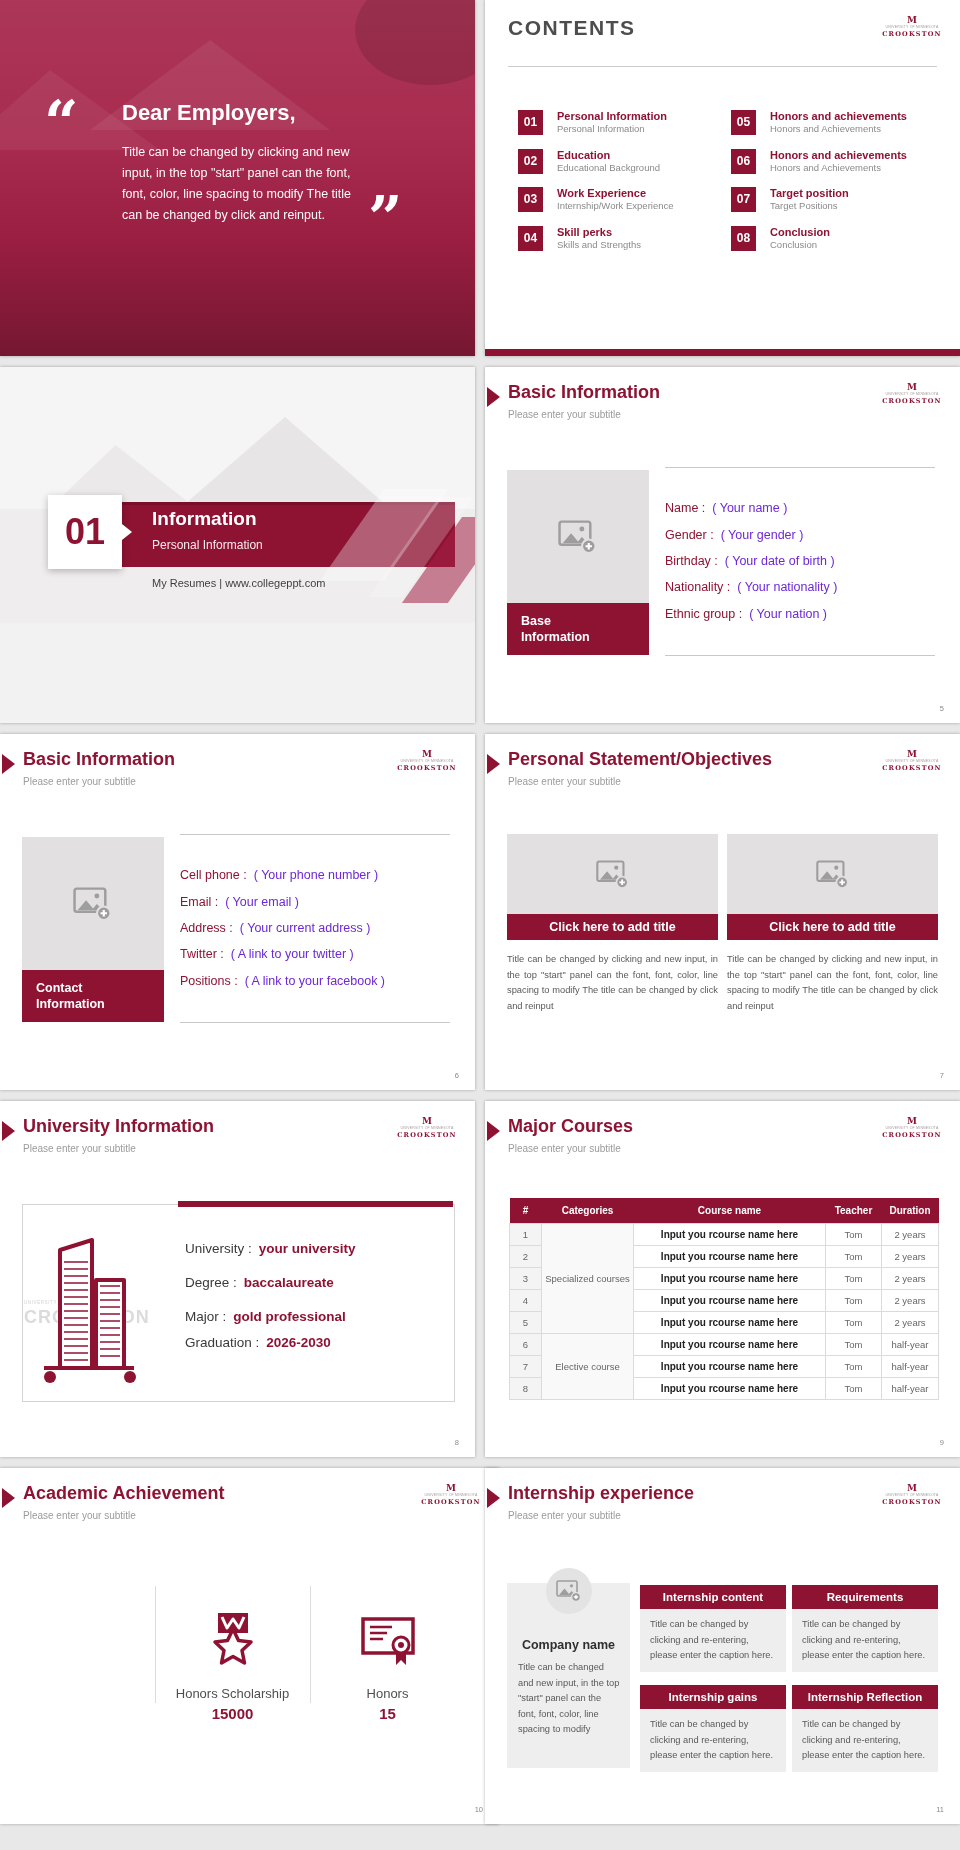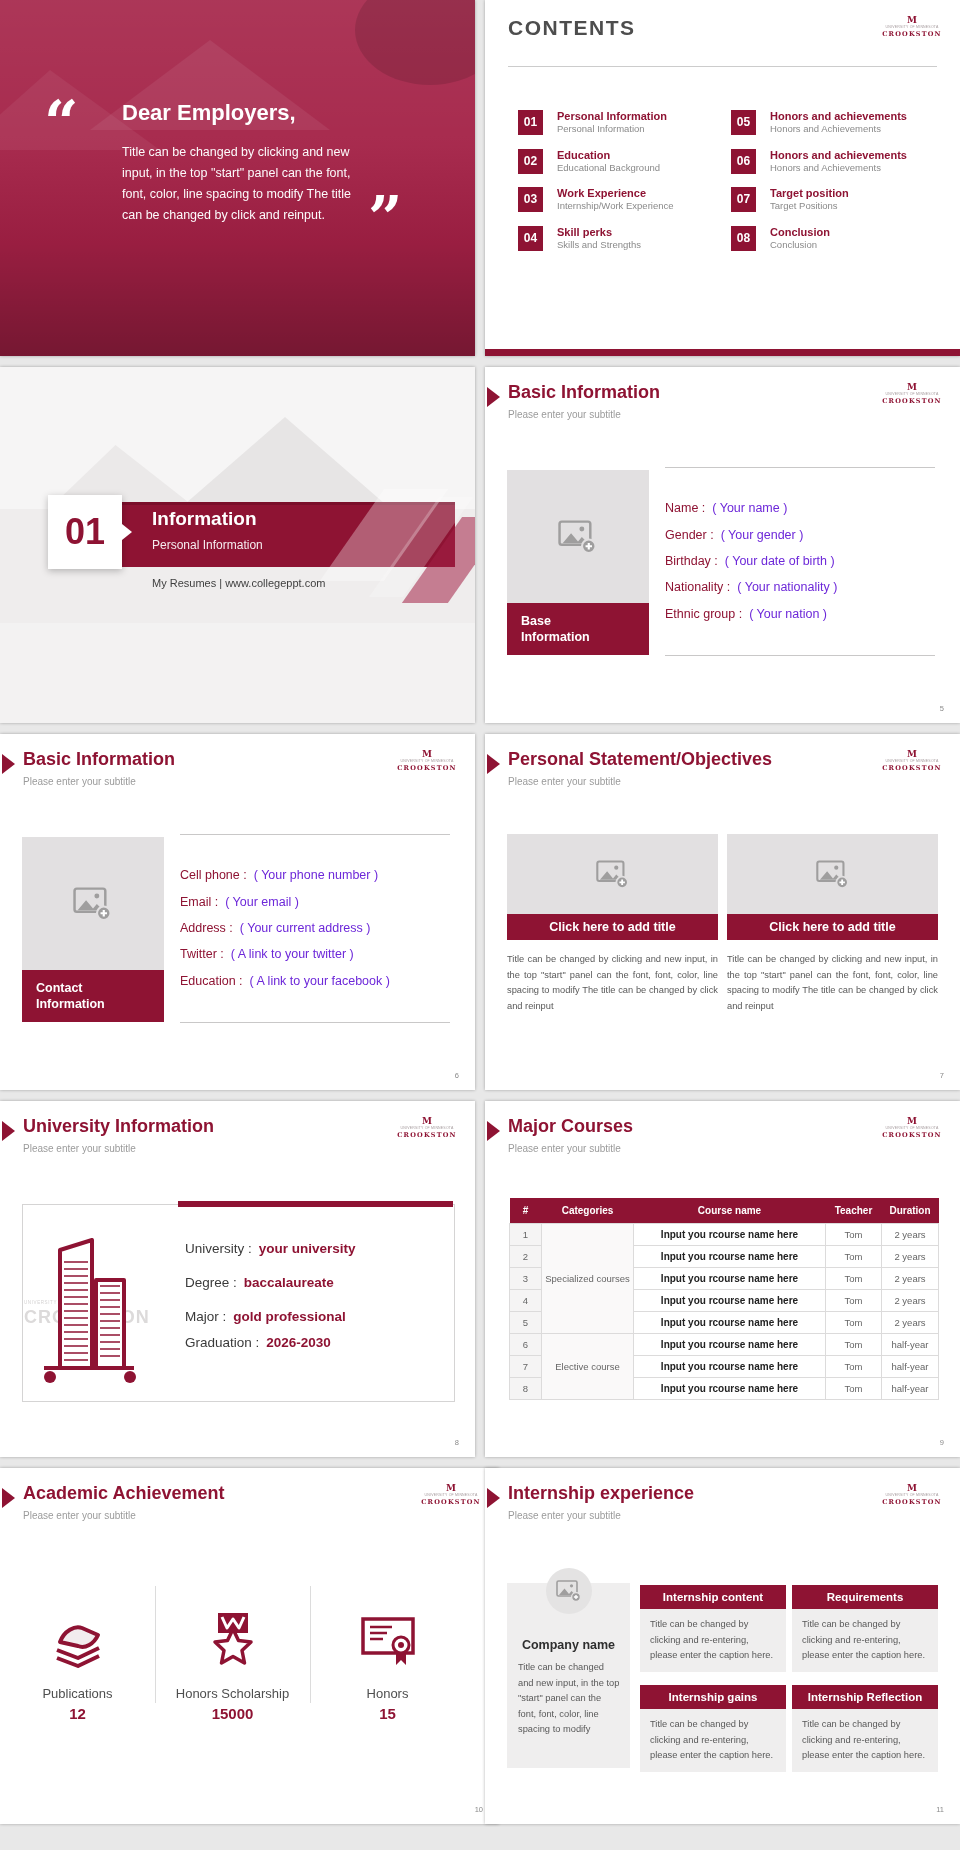--- a/index.html
+++ b/index.html
@@ -266,21 +266,21 @@
       </div>
     <div class="fl" style="top:187px;">
         <span class="lab">Address :</span>
         <span class="val">( Your current address )</span>
       </div>
     <div class="fl" style="top:213px;">
         <span class="lab">Twitter :</span>
         <span class="val">( A link to your twitter )</span>
       </div>
     <div class="fl" style="top:240px;">
-        <span class="lab">Education :</span>
+        <span class="lab">Positions :</span>
         <span class="val">( A link to your facebook )</span>
       </div>
     <div class="dv dv-b"></div>
     <div class="pnum">6</div>
   </div>
 
   <div class="slide" id="s-statement">
     <div class="tri"></div>
     <div class="s-title">Personal Statement/Objectives</div>
     <div class="s-sub">Please enter your subtitle</div>
@@ -453,33 +453,20 @@
     <div class="tri"></div>
     <div class="s-title">Academic Achievement</div>
     <div class="s-sub">Please enter your subtitle</div>
     <div class="logo">
       <div class="logo-m">M</div>
       <div class="logo-l1">UNIVERSITY OF MINNESOTA</div>
       <div class="logo-l2">CROOKSTON</div>
     </div>
     <div class="a-div" style="left:155px;"></div>
     <div class="a-div" style="left:310px;"></div>
-    <div class="a-col" style="left:0;">
-      <div class="a-ico">
-        <svg width="58" height="54" viewBox="0 0 58 54">
-          <g fill="none" stroke="#8e1333" stroke-width="4" stroke-linejoin="round">
-            <path d="M8 36 L29 44 L50 34"></path>
-            <path d="M8 44 L29 52 L50 42"></path>
-            <path d="M11 28 C15 17 26 11 33 14 L49 21 C45 30 36 35 29 32 Z" fill="#f2ecee"></path>
-          </g>
-        </svg>
-      </div>
-      <div class="a-lab">Publications</div>
-      <div class="a-val">12</div>
-    </div>
     <div class="a-col" style="left:155px;">
       <div class="a-ico">
         <svg width="50" height="60" viewBox="0 0 50 60">
           <path d="M10 2 H40 V22 H10 Z" fill="#8e1333"></path>
           <path d="M14 6 L19 17 L25 8 L31 17 L36 6" stroke="#ffffff" stroke-width="3" fill="none" stroke-linejoin="round"></path>
           <path d="M25 18 L30.5 29.5 L43 31 L34 39.5 L36.5 52 L25 45.5 L13.5 52 L16 39.5 L7 31 L19.5 29.5 Z" fill="#ffffff" stroke="#8e1333" stroke-width="3.5" stroke-linejoin="round"></path>
         </svg>
       </div>
       <div class="a-lab">Honors Scholarship</div>
       <div class="a-val">15000</div>

